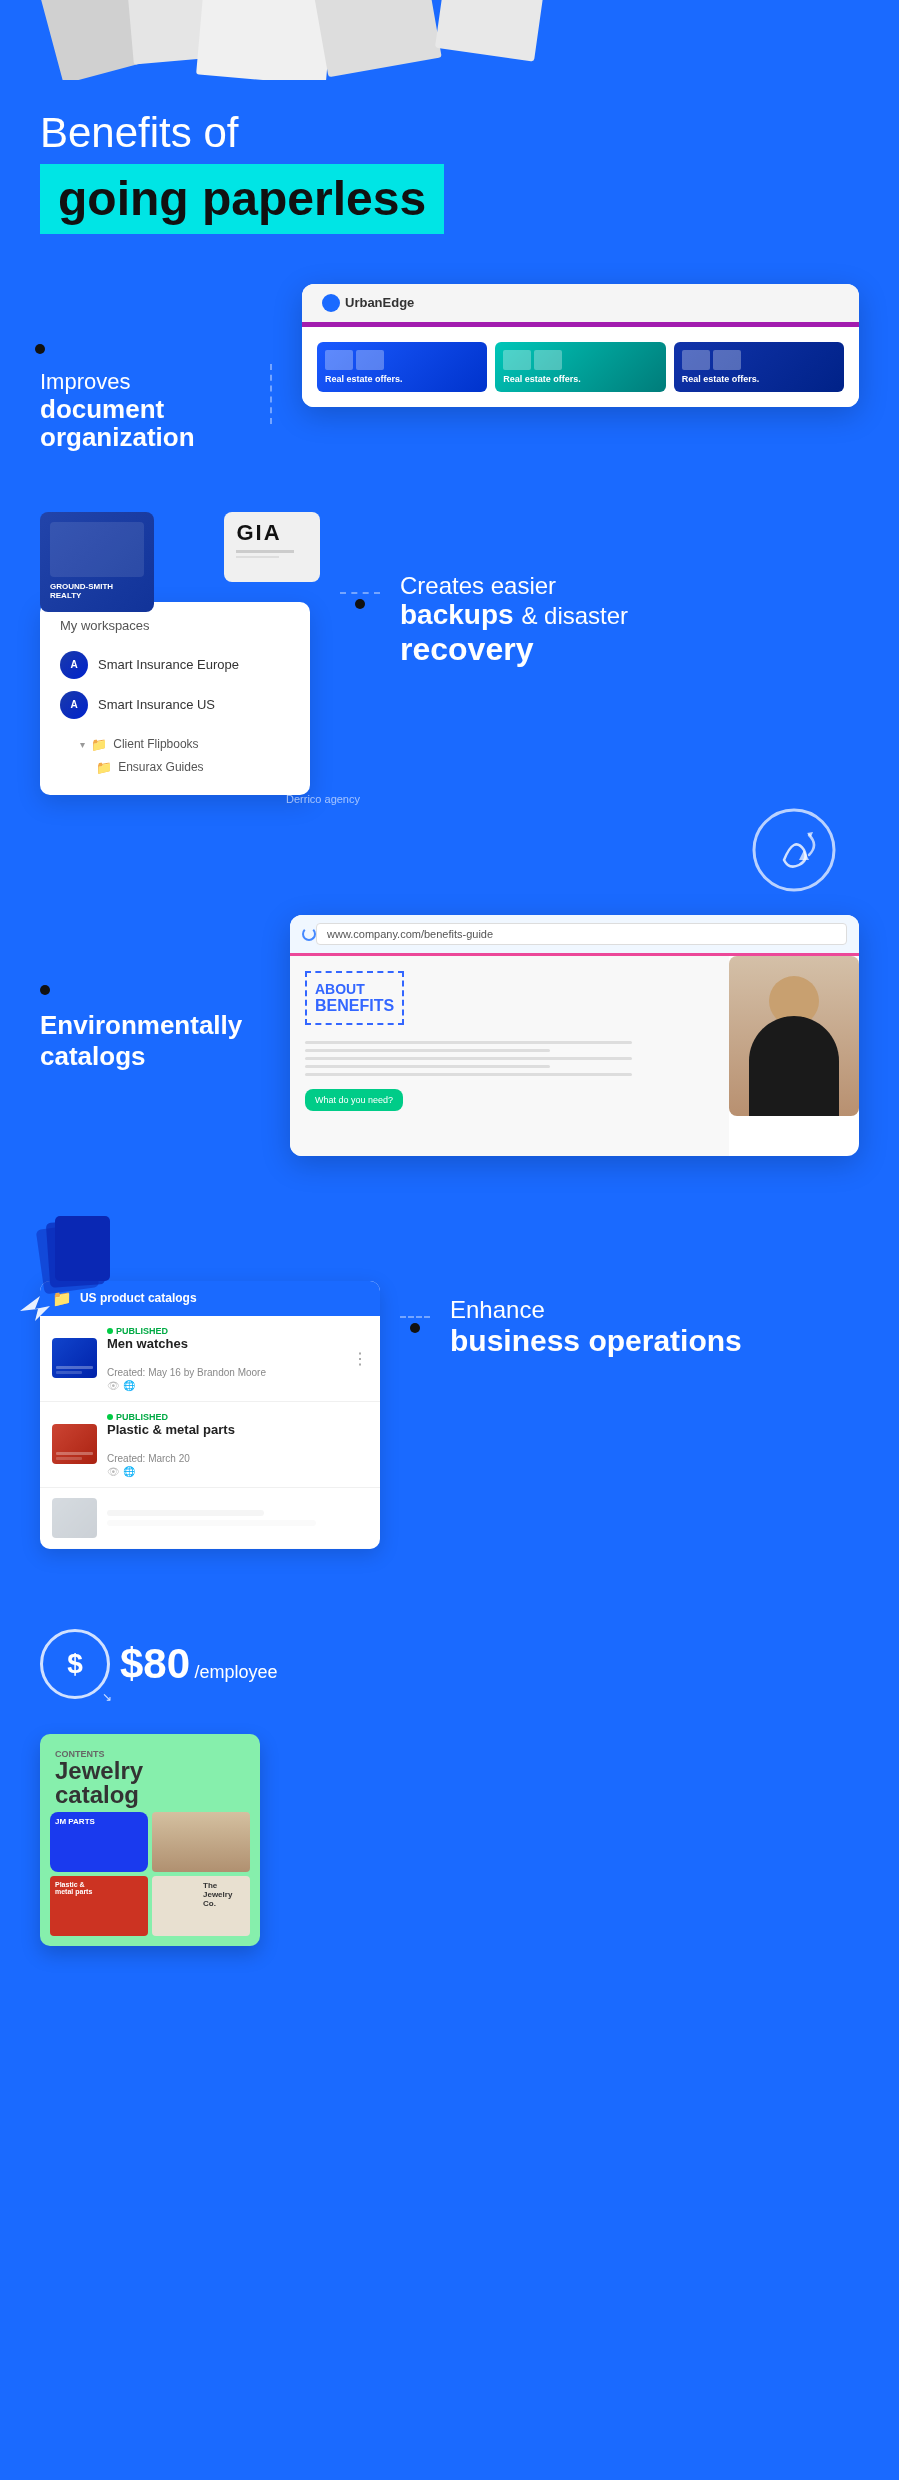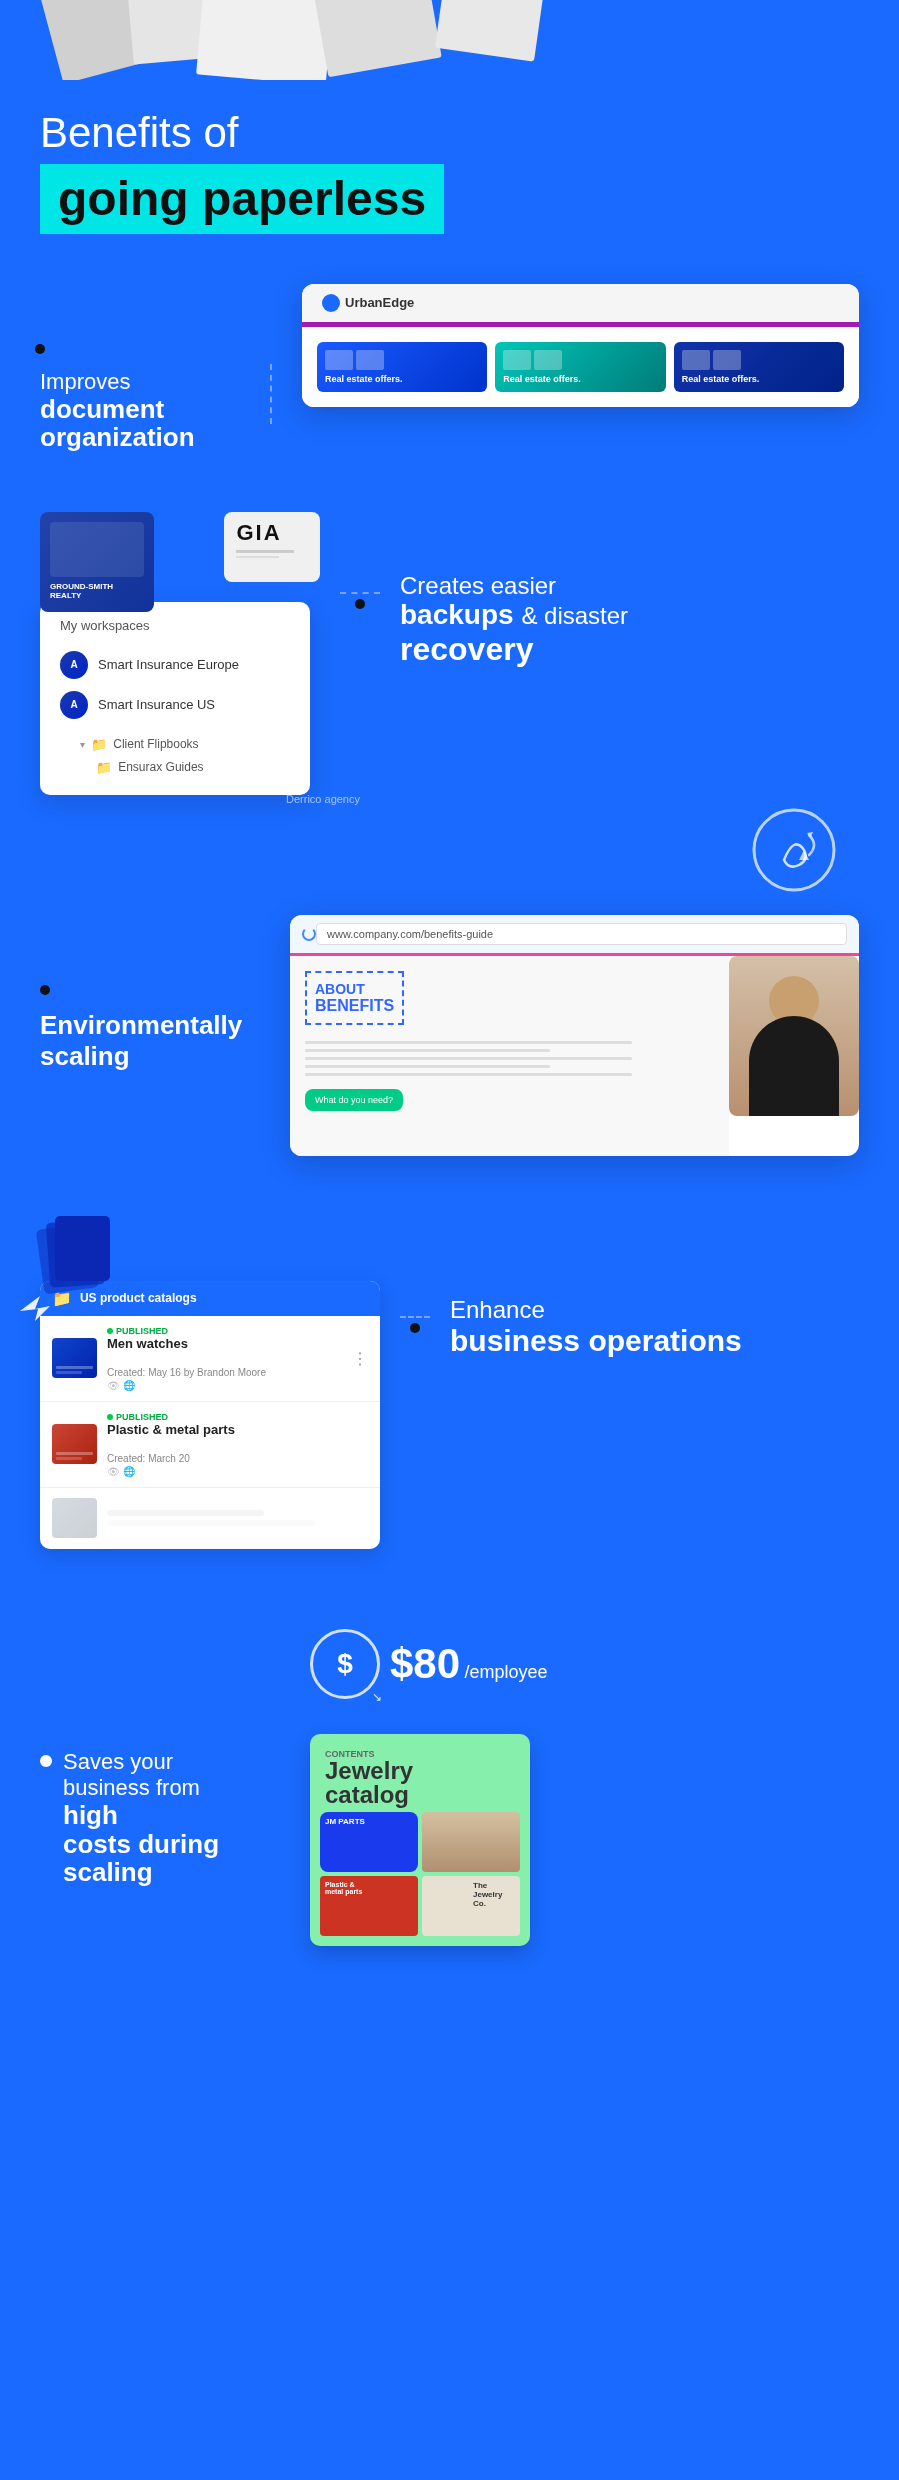--- a/index.html
+++ b/index.html
@@ -687,21 +687,21 @@
         <span style="font-weight:900;">backups</span>
         <span style="font-weight:400;font-size:24px;"> &amp; disaster</span>
       </div>
       <div style="color:white;font-size:32px;font-weight:900;">recovery</div>
     </div>
   </div>
 
   <div class="section-env section-wrapper" style="margin-top:40px;">
     <div class="env-text">
       <div style="width:10px;height:10px;background:#111;border-radius:50%;margin-bottom:15px;"></div>
-      <div class="env-bold">Environmentally scaling</div>
+      <div class="env-bold">Environmentally catalogs</div>
     </div>
 
     <div class="env-visual">
 
       <div style="position:absolute;top:-60px;right:20px;z-index:2;">
         <svg width="90" height="90" viewBox="0 0 90 90">
           <circle cx="45" cy="45" r="40" fill="none" stroke="rgba(255,255,255,0.7)" stroke-width="3"></circle>
           <path d="M35 55 Q45 30 55 45 Q60 55 50 60 Q40 65 35 55Z" fill="none" stroke="rgba(255,255,255,0.8)" stroke-width="2.5"></path>
           <path d="M55 45 L60 55 L50 55Z" fill="rgba(255,255,255,0.7)"></path>
           <path d="M60 50 Q70 40 60 30" fill="none" stroke="rgba(255,255,255,0.7)" stroke-width="2.5" stroke-linecap="round"></path>
@@ -820,33 +820,20 @@
       <div style="width:10px;height:10px;background:#111;border-radius:50%;"></div>
     </div>
 
     <div class="ops-text">
       <div class="enhance-text">Enhance</div>
       <div class="ops-bold">business operations</div>
     </div>
   </div>
 
   <div class="section-costs section-wrapper" style="margin-top:80px;">
-    <div class="costs-text">
-      <div style="display:flex;align-items:flex-start;gap:8px;margin-bottom:5px;">
-        <div class="bullet-dot" style="margin-top:6px;"></div>
-        <div>
-          <div style="color:white;font-size:22px;font-weight:400;">Saves your</div>
-          <div style="color:white;font-size:22px;font-weight:400;">business from</div>
-          <div style="color:white;font-size:26px;font-weight:900;line-height:1.1;">
-            <span>high</span><br>
-            <span>costs during scaling</span>
-          </div>
-        </div>
-      </div>
-    </div>
 
     <div class="costs-visual">
 
       <div style="display:flex;align-items:center;gap:10px;margin-bottom:20px;">
         <div class="dollar-circle">
           <span class="dollar-sign">$</span>
 
           <div style="position:absolute;bottom:-8px;right:-5px;color:rgba(255,255,255,0.8);font-size:12px;">↘</div>
         </div>
         <div class="price-text">

